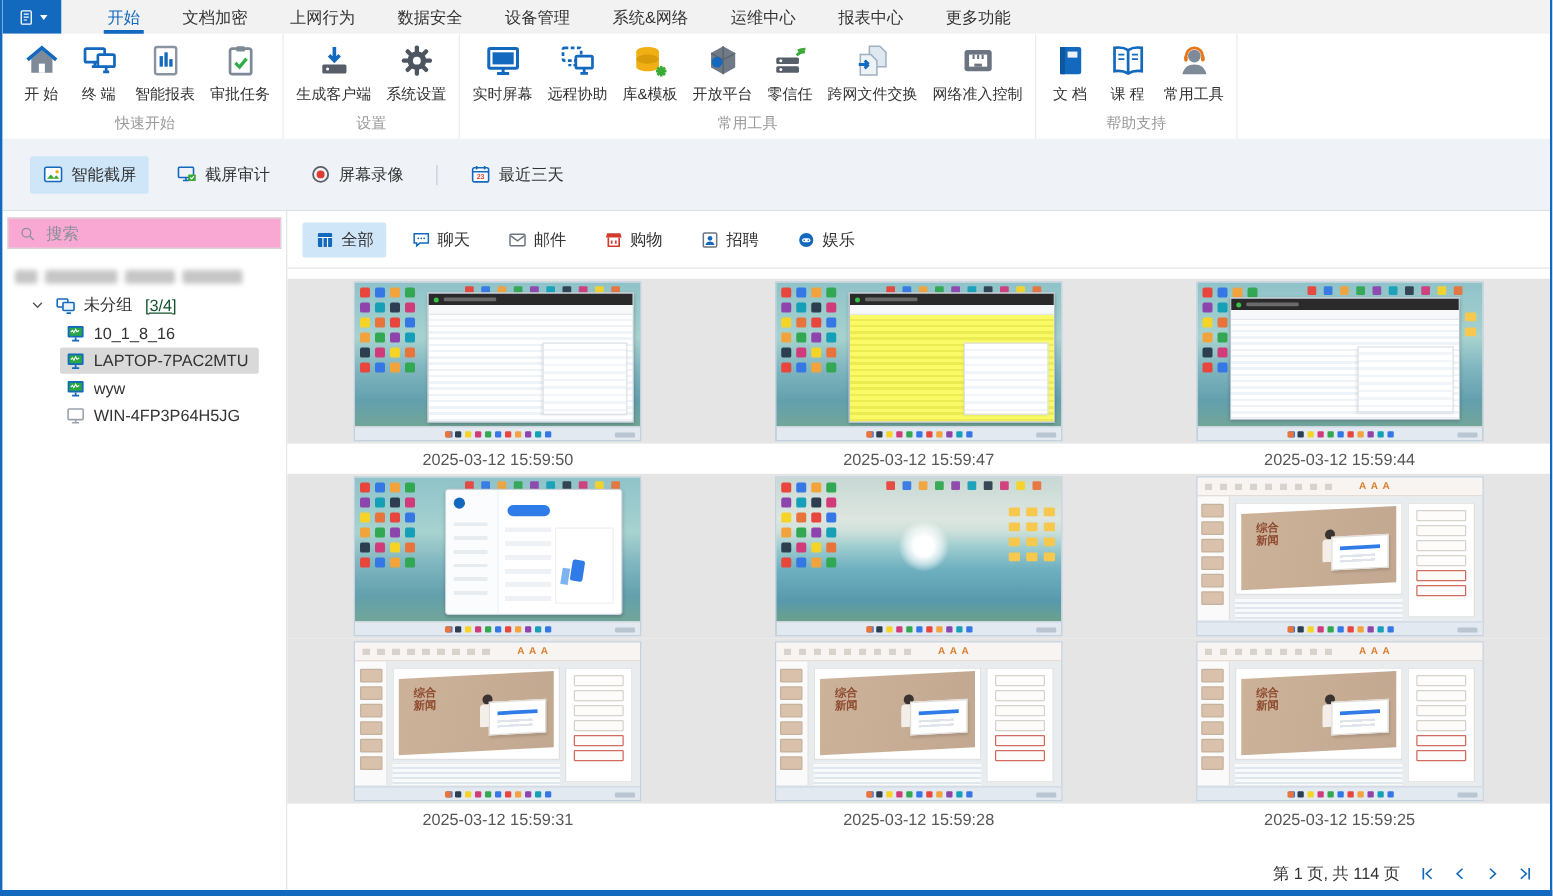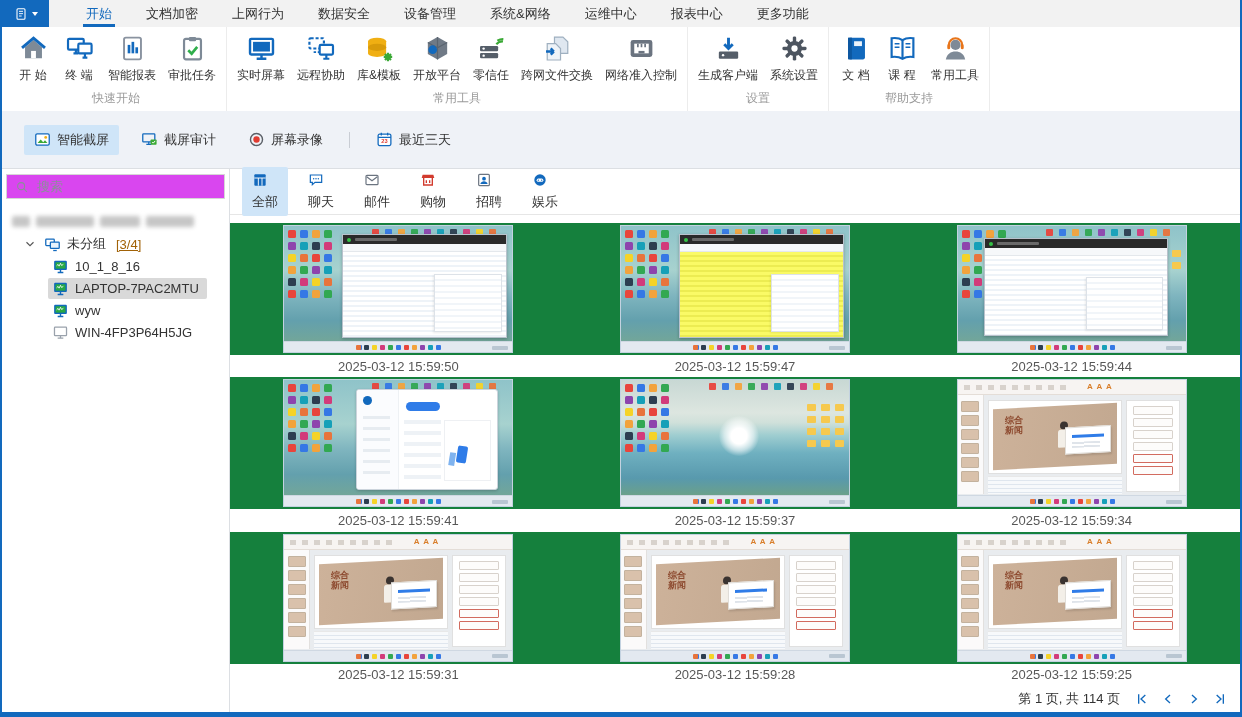--- a/index.html
+++ b/index.html
@@ -33,45 +33,45 @@
   .tb-left,.tb-right{display:flex;align-items:center;gap:12px;}
   .tb-right{margin-left:auto;gap:10px;}
   .tb-btn{display:flex;align-items:center;gap:6px;font-size:13px;color:#333;padding:6px 10px;cursor:pointer;border-radius:2px;white-space:nowrap;}
   .tb-btn.active{background:#cfe5f8;}
   .tb-btn .ico{width:17px;height:17px;}
   .tb-sep{width:1px;height:16px;background:#c9cdd4;margin:0 4px;}
 
   
   .main{flex:1;display:flex;border-top:1px solid #dcdfe3;min-height:0;}
   .sidebar{width:228px;border-right:1px solid #dcdfe3;background:#fff;display:flex;flex-direction:column;}
-  .search-box{margin:5px 4px 2px;height:25px;border:1px solid #d6d6d6;display:flex;align-items:center;gap:6px;padding:0 8px;background:#d946ef;}
+  .search-box{margin:5px 4px 2px;height:25px;border:1px solid #d6d6d6;display:flex;align-items:center;gap:6px;padding:0 8px;background:#f9a8d4;}
   .search-box .ico{width:14px;height:14px;}
   .search-input{border:none;outline:none;flex:1;font-size:13px;color:#333;font-family:inherit;background:transparent;min-width:0;}
   .search-input::placeholder{color:#8a8f98;}
   .tree{margin-top:10px;font-size:13px;color:#333;}
   .tnode{height:22px;display:flex;align-items:center;cursor:pointer;}
   .tnode .chev{width:12px;height:12px;margin-right:4px;}
   .tnode .inner{display:flex;align-items:center;gap:6px;padding:2px 8px 2px 4px;border-radius:2px;}
   .tnode.selected .inner{background:#d9d9d9;}
   .tnode .inner .ico{width:17px;height:17px;}
   .tnode.lvl0{padding-left:22px;}
   .tnode.lvl1{padding-left:46px;}
   .tnode.redacted{padding-left:10px;height:20px;margin-bottom:2px;}
   .blurwrap{display:flex;gap:6px;filter:blur(2px);}
   .blurwrap span{height:11px;background:#c6c6c6;border-radius:2px;display:block;}
-  .tcount{margin-left:4px;color:#a16207;text-decoration:underline;}
+  .tcount{margin-left:4px;color:#14532d;text-decoration:underline;}
 
   .content{flex:1;display:flex;flex-direction:column;min-width:0;background:#fff;}
   .filters{height:46px;display:flex;align-items:center;padding-left:12px;gap:10px;border-bottom:1px solid #e6e6e6;flex:0 0 auto;}
-  .f-btn{display:flex;align-items:flex-start;gap:5px;font-size:13px;color:#333;padding:5px 10px;cursor:pointer;border-radius:2px;white-space:nowrap;flex-direction:column;}
+  .f-btn{display:flex;align-items:center;gap:5px;font-size:13px;color:#333;padding:5px 10px;cursor:pointer;border-radius:2px;white-space:nowrap;}
   .f-btn.active{background:#cfe5f8;}
   .f-btn .ico{width:16px;height:16px;}
 
   .grid{flex:1;padding-top:8px;display:flex;flex-direction:column;min-height:0;text-align:right;}
-  .row-band{display:grid;grid-template-columns:repeat(3,1fr);background:#15803d;padding:1px 0;}
+  .row-band{display:grid;grid-template-columns:repeat(3,1fr);background:#e5e5e5;padding:1px 0;}
   .cellwrap{display:flex;justify-content:center;align-items:center;padding:1px 0;}
   .row-caps{display:grid;grid-template-columns:repeat(3,1fr);height:24px;background:#fff;}
   .cap{display:flex;align-items:center;justify-content:center;font-size:13px;color:#575757;}
 
   .pagebar{height:26px;display:flex;align-items:center;justify-content:flex-end;gap:2px;padding-right:10px;flex:0 0 auto;}
   .pg-text{font-size:13px;color:#333;margin-right:10px;}
   .pg-btns{display:flex;gap:6px;}
   .pg-btn{width:20px;height:20px;display:flex;align-items:center;justify-content:center;cursor:pointer;}
   .pg-btn .ico{width:16px;height:16px;}
 
@@ -210,102 +210,20 @@
             <span class="rb-txt">审批任务</span>
           </div>
         </div>
         <div class="rb-glabel">快速开始</div>
       </div>
       <div class="rb-group">
         <div class="rb-items">
           <div class="rb-item">
             <span class="ico ">
               <svg viewBox="0 0 24 24">
-                <rect x="2.5" y="4" width="19" height="13" rx="1" fill="none" stroke="#1269bd" stroke-width="2"></rect>
-                <rect x="5" y="6.5" width="14" height="8" fill="#1269bd"></rect>
-                <path d="M8 20.5h8M12 17v3.5" stroke="#1269bd" stroke-width="2"></path>
-              </svg>
-            </span>
-            <span class="rb-txt">实时屏幕</span>
-          </div>
-          <div class="rb-item">
-            <span class="ico ">
-              <svg viewBox="0 0 24 24">
-                <rect x="2" y="3.5" width="12" height="8.5" rx="1" fill="none" stroke="#1269bd" stroke-width="1.8" stroke-dasharray="2.5 1.6"></rect>
-                <path d="M5.5 15h5" stroke="#1269bd" stroke-width="1.6" stroke-dasharray="2 1.4"></path>
-                <rect x="10.5" y="9" width="11" height="8" rx="1" fill="#fff" stroke="#1269bd" stroke-width="1.8"></rect>
-                <path d="M13.5 20.5h5M16 17v3.5" stroke="#1269bd" stroke-width="1.8"></path>
-              </svg>
-            </span>
-            <span class="rb-txt">远程协助</span>
-          </div>
-          <div class="rb-item">
-            <span class="ico ">
-              <svg viewBox="0 0 24 24">
-                <ellipse cx="10" cy="6" rx="7.5" ry="3" fill="#f0af13"></ellipse>
-                <path d="M2.5 6v10c0 1.7 3.4 3 7.5 3s7.5-1.3 7.5-3V6" fill="#f0af13"></path>
-                <ellipse cx="10" cy="11" rx="7.5" ry="3" fill="#d99b0a"></ellipse>
-                <g stroke="#3aa935" stroke-width="1.8">
-                  <path d="M19 15.5v7M15.5 19h7M16.5 16.5l5 5M21.5 16.5l-5 5"></path>
-                </g>
-              </svg>
-            </span>
-            <span class="rb-txt">库&amp;模板</span>
-          </div>
-          <div class="rb-item">
-            <span class="ico ">
-              <svg viewBox="0 0 24 24">
-                <path d="M12 2.5l8 4.5v9.5L12 21l-8-4.5V7z" fill="#707a86"></path>
-                <path d="M12 2.5V21M4 7l8 4.5L20 7" stroke="#5b6570" stroke-width="1" fill="none"></path>
-                <circle cx="8" cy="13" r="3.6" fill="#1269bd"></circle>
-              </svg>
-            </span>
-            <span class="rb-txt">开放平台</span>
-          </div>
-          <div class="rb-item">
-            <span class="ico ">
-              <svg viewBox="0 0 24 24">
-                <rect x="2.5" y="10" width="15" height="4.2" rx="1" fill="#555e69"></rect>
-                <rect x="2.5" y="15.8" width="15" height="4.2" rx="1" fill="#555e69"></rect>
-                <circle cx="5.5" cy="12.1" r="1" fill="#fff"></circle>
-                <circle cx="5.5" cy="17.9" r="1" fill="#fff"></circle>
-                <path d="M16 8.5a7 7 0 0 1 5.5-2.3M16.8 5.5a10 10 0 0 1 5-1.2" stroke="#3aa935" stroke-width="1.8" fill="none"></path>
-              </svg>
-            </span>
-            <span class="rb-txt">零信任</span>
-          </div>
-          <div class="rb-item">
-            <span class="ico ">
-              <svg viewBox="0 0 24 24">
-                <path d="M9.5 2.5h7l4 4v9.5h-11z" fill="#dfe7f0" stroke="#9fb0c0"></path>
-                <path d="M3.5 8h7l4 4v9.5h-11z" fill="#eef3f8" stroke="#9fb0c0"></path>
-                <path d="M2.5 14.5h6.5M9 14.5l-2.6-2.6M9 14.5l-2.6 2.6" stroke="#1269bd" stroke-width="2" fill="none"></path>
-              </svg>
-            </span>
-            <span class="rb-txt">跨网文件交换</span>
-          </div>
-          <div class="rb-item">
-            <span class="ico ">
-              <svg viewBox="0 0 24 24">
-                <rect x="3" y="5" width="18" height="14" rx="2" fill="#6b7480"></rect>
-                <rect x="6" y="8" width="12" height="8" fill="#fff"></rect>
-                <path d="M9 8v3M12 8v3M15 8v3" stroke="#6b7480" stroke-width="1.4"></path>
-                <rect x="9.5" y="14" width="5" height="2" fill="#6b7480"></rect>
-              </svg>
-            </span>
-            <span class="rb-txt">网络准入控制</span>
-          </div>
-        </div>
-        <div class="rb-glabel">常用工具</div>
-      </div>
-      <div class="rb-group">
-        <div class="rb-items">
-          <div class="rb-item">
-            <span class="ico ">
-              <svg viewBox="0 0 24 24">
                 <path d="M12 3v9M8.5 8.5L12 12l3.5-3.5" stroke="#1269bd" stroke-width="2.4" fill="none"></path>
                 <rect x="4" y="14.5" width="16" height="6" rx="1" fill="#555e69"></rect>
                 <circle cx="7.5" cy="17.5" r="1" fill="#fff"></circle>
               </svg>
             </span>
             <span class="rb-txt">生成客户端</span>
           </div>
           <div class="rb-item">
             <span class="ico ">
               <svg viewBox="0 0 24 24">
@@ -316,20 +234,102 @@
                   <rect x="10.6" y="2" width="2.8" height="20" rx="1.2" transform="rotate(135 12 12)"></rect>
                   <circle cx="12" cy="12" r="6.2"></circle>
                 </g>
                 <circle cx="12" cy="12" r="2.6" fill="#fff"></circle>
               </svg>
             </span>
             <span class="rb-txt">系统设置</span>
           </div>
         </div>
         <div class="rb-glabel">设置</div>
+      </div>
+      <div class="rb-group">
+        <div class="rb-items">
+          <div class="rb-item">
+            <span class="ico ">
+              <svg viewBox="0 0 24 24">
+                <rect x="2.5" y="4" width="19" height="13" rx="1" fill="none" stroke="#1269bd" stroke-width="2"></rect>
+                <rect x="5" y="6.5" width="14" height="8" fill="#1269bd"></rect>
+                <path d="M8 20.5h8M12 17v3.5" stroke="#1269bd" stroke-width="2"></path>
+              </svg>
+            </span>
+            <span class="rb-txt">实时屏幕</span>
+          </div>
+          <div class="rb-item">
+            <span class="ico ">
+              <svg viewBox="0 0 24 24">
+                <rect x="2" y="3.5" width="12" height="8.5" rx="1" fill="none" stroke="#1269bd" stroke-width="1.8" stroke-dasharray="2.5 1.6"></rect>
+                <path d="M5.5 15h5" stroke="#1269bd" stroke-width="1.6" stroke-dasharray="2 1.4"></path>
+                <rect x="10.5" y="9" width="11" height="8" rx="1" fill="#fff" stroke="#1269bd" stroke-width="1.8"></rect>
+                <path d="M13.5 20.5h5M16 17v3.5" stroke="#1269bd" stroke-width="1.8"></path>
+              </svg>
+            </span>
+            <span class="rb-txt">远程协助</span>
+          </div>
+          <div class="rb-item">
+            <span class="ico ">
+              <svg viewBox="0 0 24 24">
+                <ellipse cx="10" cy="6" rx="7.5" ry="3" fill="#f0af13"></ellipse>
+                <path d="M2.5 6v10c0 1.7 3.4 3 7.5 3s7.5-1.3 7.5-3V6" fill="#f0af13"></path>
+                <ellipse cx="10" cy="11" rx="7.5" ry="3" fill="#d99b0a"></ellipse>
+                <g stroke="#3aa935" stroke-width="1.8">
+                  <path d="M19 15.5v7M15.5 19h7M16.5 16.5l5 5M21.5 16.5l-5 5"></path>
+                </g>
+              </svg>
+            </span>
+            <span class="rb-txt">库&amp;模板</span>
+          </div>
+          <div class="rb-item">
+            <span class="ico ">
+              <svg viewBox="0 0 24 24">
+                <path d="M12 2.5l8 4.5v9.5L12 21l-8-4.5V7z" fill="#707a86"></path>
+                <path d="M12 2.5V21M4 7l8 4.5L20 7" stroke="#5b6570" stroke-width="1" fill="none"></path>
+                <circle cx="8" cy="13" r="3.6" fill="#1269bd"></circle>
+              </svg>
+            </span>
+            <span class="rb-txt">开放平台</span>
+          </div>
+          <div class="rb-item">
+            <span class="ico ">
+              <svg viewBox="0 0 24 24">
+                <rect x="2.5" y="10" width="15" height="4.2" rx="1" fill="#555e69"></rect>
+                <rect x="2.5" y="15.8" width="15" height="4.2" rx="1" fill="#555e69"></rect>
+                <circle cx="5.5" cy="12.1" r="1" fill="#fff"></circle>
+                <circle cx="5.5" cy="17.9" r="1" fill="#fff"></circle>
+                <path d="M16 8.5a7 7 0 0 1 5.5-2.3M16.8 5.5a10 10 0 0 1 5-1.2" stroke="#3aa935" stroke-width="1.8" fill="none"></path>
+              </svg>
+            </span>
+            <span class="rb-txt">零信任</span>
+          </div>
+          <div class="rb-item">
+            <span class="ico ">
+              <svg viewBox="0 0 24 24">
+                <path d="M9.5 2.5h7l4 4v9.5h-11z" fill="#dfe7f0" stroke="#9fb0c0"></path>
+                <path d="M3.5 8h7l4 4v9.5h-11z" fill="#eef3f8" stroke="#9fb0c0"></path>
+                <path d="M2.5 14.5h6.5M9 14.5l-2.6-2.6M9 14.5l-2.6 2.6" stroke="#1269bd" stroke-width="2" fill="none"></path>
+              </svg>
+            </span>
+            <span class="rb-txt">跨网文件交换</span>
+          </div>
+          <div class="rb-item">
+            <span class="ico ">
+              <svg viewBox="0 0 24 24">
+                <rect x="3" y="5" width="18" height="14" rx="2" fill="#6b7480"></rect>
+                <rect x="6" y="8" width="12" height="8" fill="#fff"></rect>
+                <path d="M9 8v3M12 8v3M15 8v3" stroke="#6b7480" stroke-width="1.4"></path>
+                <rect x="9.5" y="14" width="5" height="2" fill="#6b7480"></rect>
+              </svg>
+            </span>
+            <span class="rb-txt">网络准入控制</span>
+          </div>
+        </div>
+        <div class="rb-glabel">常用工具</div>
       </div>
       <div class="rb-group">
         <div class="rb-items">
           <div class="rb-item">
             <span class="ico ">
               <svg viewBox="0 0 24 24">
                 <rect x="5" y="3" width="14" height="18" rx="1.5" fill="#1269bd"></rect>
                 <rect x="5" y="3" width="3.2" height="18" fill="#0d57a0"></rect>
                 <rect x="10" y="6" width="6.5" height="4" fill="#fff" opacity=".92"></rect>
               </svg>
@@ -892,25 +892,20 @@
                   <span class="prow red"></span>
                 </div>
                 <div class="ttask">
                   <div class="tstart"></div>
                   <div class="tdots"></div>
                   <div class="tclock"></div>
                 </div>
               </div>
             </div>
           </div>
-          <div class="row-caps">
-            <div class="cap">2025-03-12 15:59:41</div>
-            <div class="cap">2025-03-12 15:59:37</div>
-            <div class="cap">2025-03-12 15:59:34</div>
-          </div>
           <div class="row-band">
             <div class="cellwrap">
               <div class="thumb tv-ppt ppt">
                 <div class="ptool">
                   <span class="pAs">A A A</span>
                 </div>
                 <div class="pleft">
                   <span class="pmini"></span>
                   <span class="pmini"></span>
                   <span class="pmini"></span>

